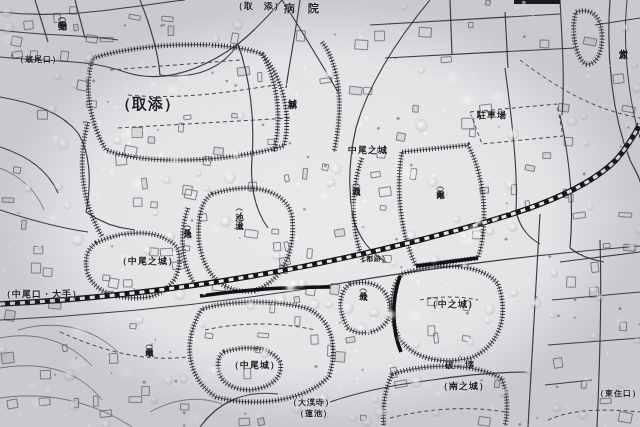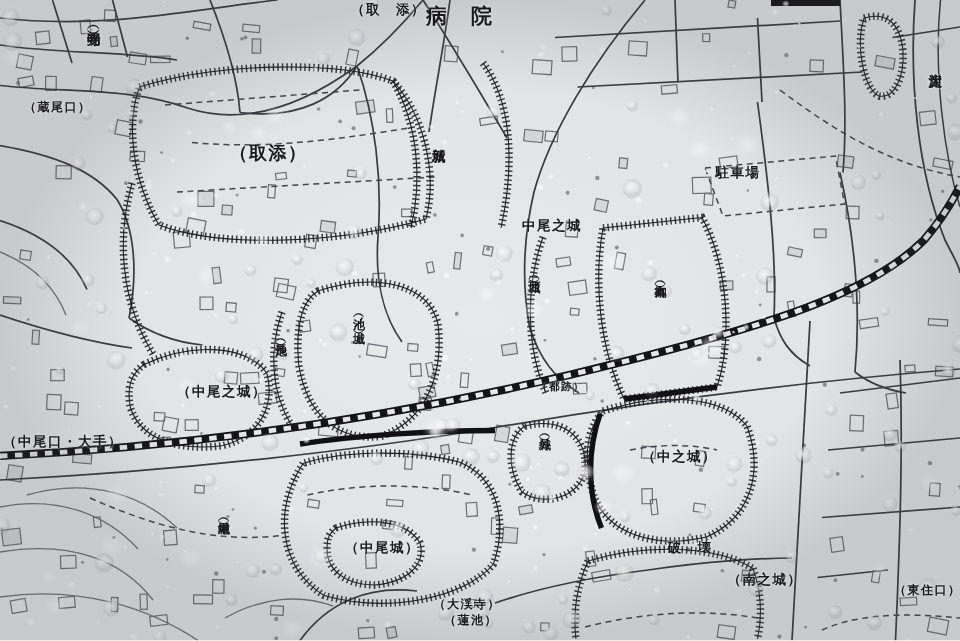--- a/index.html
+++ b/index.html
@@ -758,37 +758,37 @@
         <ellipse cx="619.6086378395557" cy="321.72057126113214" rx="6.518225843319669" ry="5.540491966821719" fill="url(#g-drop)" opacity="0.55"></ellipse>
         <ellipse cx="402.24085822701454" cy="337.8849407983944" rx="6.59630787326023" ry="5.606861692271195" fill="url(#g-drop)" opacity="0.55"></ellipse>
         <ellipse cx="183.24899211525917" cy="77.29521341738291" rx="7.41165027837269" ry="6.299902736616787" fill="url(#g-drop)" opacity="0.55"></ellipse>
         <ellipse cx="586.1868919432163" cy="380.0731327526737" rx="6.067271999781951" ry="5.157181199814659" fill="url(#g-drop)" opacity="0.55"></ellipse>
       </g>
     <rect width="640" height="427" fill="url(#g-vig)"></rect>
   </svg>
   <div id="labels">
       <span class="mlabel v" style="left: 57px; top: 14px; font-size: 9px; color: rgb(27, 27, 31);">（光明寺）</span>
       <span class="mlabel" style="left: 234px; top: 2px; font-size: 9px; color: rgb(27, 27, 31);">（取　添）</span>
-      <span class="mlabel" style="left: 284px; top: 3px; font-size: 14px; color: rgb(27, 27, 31);">病　院</span>
-      <span class="mlabel" style="left: 16px; top: 68px; font-size: 8px; color: rgb(27, 27, 31);">（蔵尾口）</span>
-      <span class="mlabel" style="left: 116px; top: 96px; font-size: 12px; color: rgb(27, 27, 31); margin-left: 37px;">（取添）</span>
+      <span class="mlabel" style="left: 284px; top: 3px; font-size: 11px; color: rgb(27, 27, 31);">病　院</span>
+      <span class="mlabel" style="left: 16px; top: 56px; font-size: 8px; color: rgb(27, 27, 31);">（蔵尾口）</span>
+      <span class="mlabel" style="left: 116px; top: 96px; font-size: 15px; color: rgb(27, 27, 31);">（取添）</span>
       <span class="mlabel v" style="left: 287px; top: 92px; font-size: 9px; color: rgb(27, 27, 31);">新城</span>
       <span class="mlabel v" style="left: 618px; top: 42px; font-size: 9px; color: rgb(27, 27, 31);">大淀川</span>
       <span class="mlabel" style="left: 477px; top: 111px; font-size: 9px; color: rgb(27, 27, 31);">駐車場</span>
       <span class="mlabel" style="left: 348px; top: 146px; font-size: 9px; color: rgb(27, 27, 31);">中尾之城</span>
       <span class="mlabel v" style="left: 351px; top: 181px; font-size: 8px; color: rgb(27, 27, 31);">（西城）</span>
       <span class="mlabel v" style="left: 435px; top: 184px; font-size: 8px; color: rgb(27, 27, 31);">（御本丸）</span>
       <span class="mlabel v" style="left: 234px; top: 206px; font-size: 8px; color: rgb(27, 27, 31);">（池ノ上城）</span>
       <span class="mlabel v" style="left: 182px; top: 223px; font-size: 8px; color: rgb(27, 27, 31);">（長池）</span>
       <span class="mlabel" style="left: 118px; top: 257px; font-size: 9px; color: rgb(27, 27, 31);">（中尾之城）</span>
       <span class="mlabel" style="left: 358px; top: 255px; font-size: 7px; color: rgb(27, 27, 31);">（都跡）</span>
       <span class="mlabel" style="left: 2px; top: 290px; font-size: 9px; color: rgb(27, 27, 31); font-family: Liberation Serif, serif;">（中尾口・大手）</span>
       <span class="mlabel v" style="left: 358px; top: 286px; font-size: 8px; color: rgb(27, 27, 31);">（外城）</span>
       <span class="mlabel" style="left: 428px; top: 300px; font-size: 9px; color: rgb(27, 27, 31); text-align: right;">（中之城）</span>
       <span class="mlabel v" style="left: 144px; top: 342px; font-size: 8px; color: rgb(27, 27, 31);">（中尾城）</span>
       <span class="mlabel" style="left: 230px; top: 361px; font-size: 9px; color: rgb(27, 27, 31);">（中尾城）</span>
       <span class="mlabel" style="left: 445px; top: 361px; font-size: 9px; color: rgb(27, 27, 31);">破　壊</span>
-      <span class="mlabel" style="left: 439px; top: 382px; font-size: 9px; color: rgb(27, 27, 31); margin-left: 46px;">（南之城）</span>
+      <span class="mlabel" style="left: 439px; top: 382px; font-size: 9px; color: rgb(27, 27, 31);">（南之城）</span>
       <span class="mlabel" style="left: 596px; top: 375px; font-size: 8px; color: rgb(27, 27, 31); margin-top: 15px;">（東住口）</span>
       <span class="mlabel" style="left: 296px; top: 378px; font-size: 8px; color: rgb(27, 27, 31); margin-top: 32px;">（蓮池）</span>
       <span class="mlabel" style="left: 289px; top: 399px; font-size: 8px; color: rgb(27, 27, 31);">（大渓寺）</span>
     </div>
 </div>
 
 </body></html>

